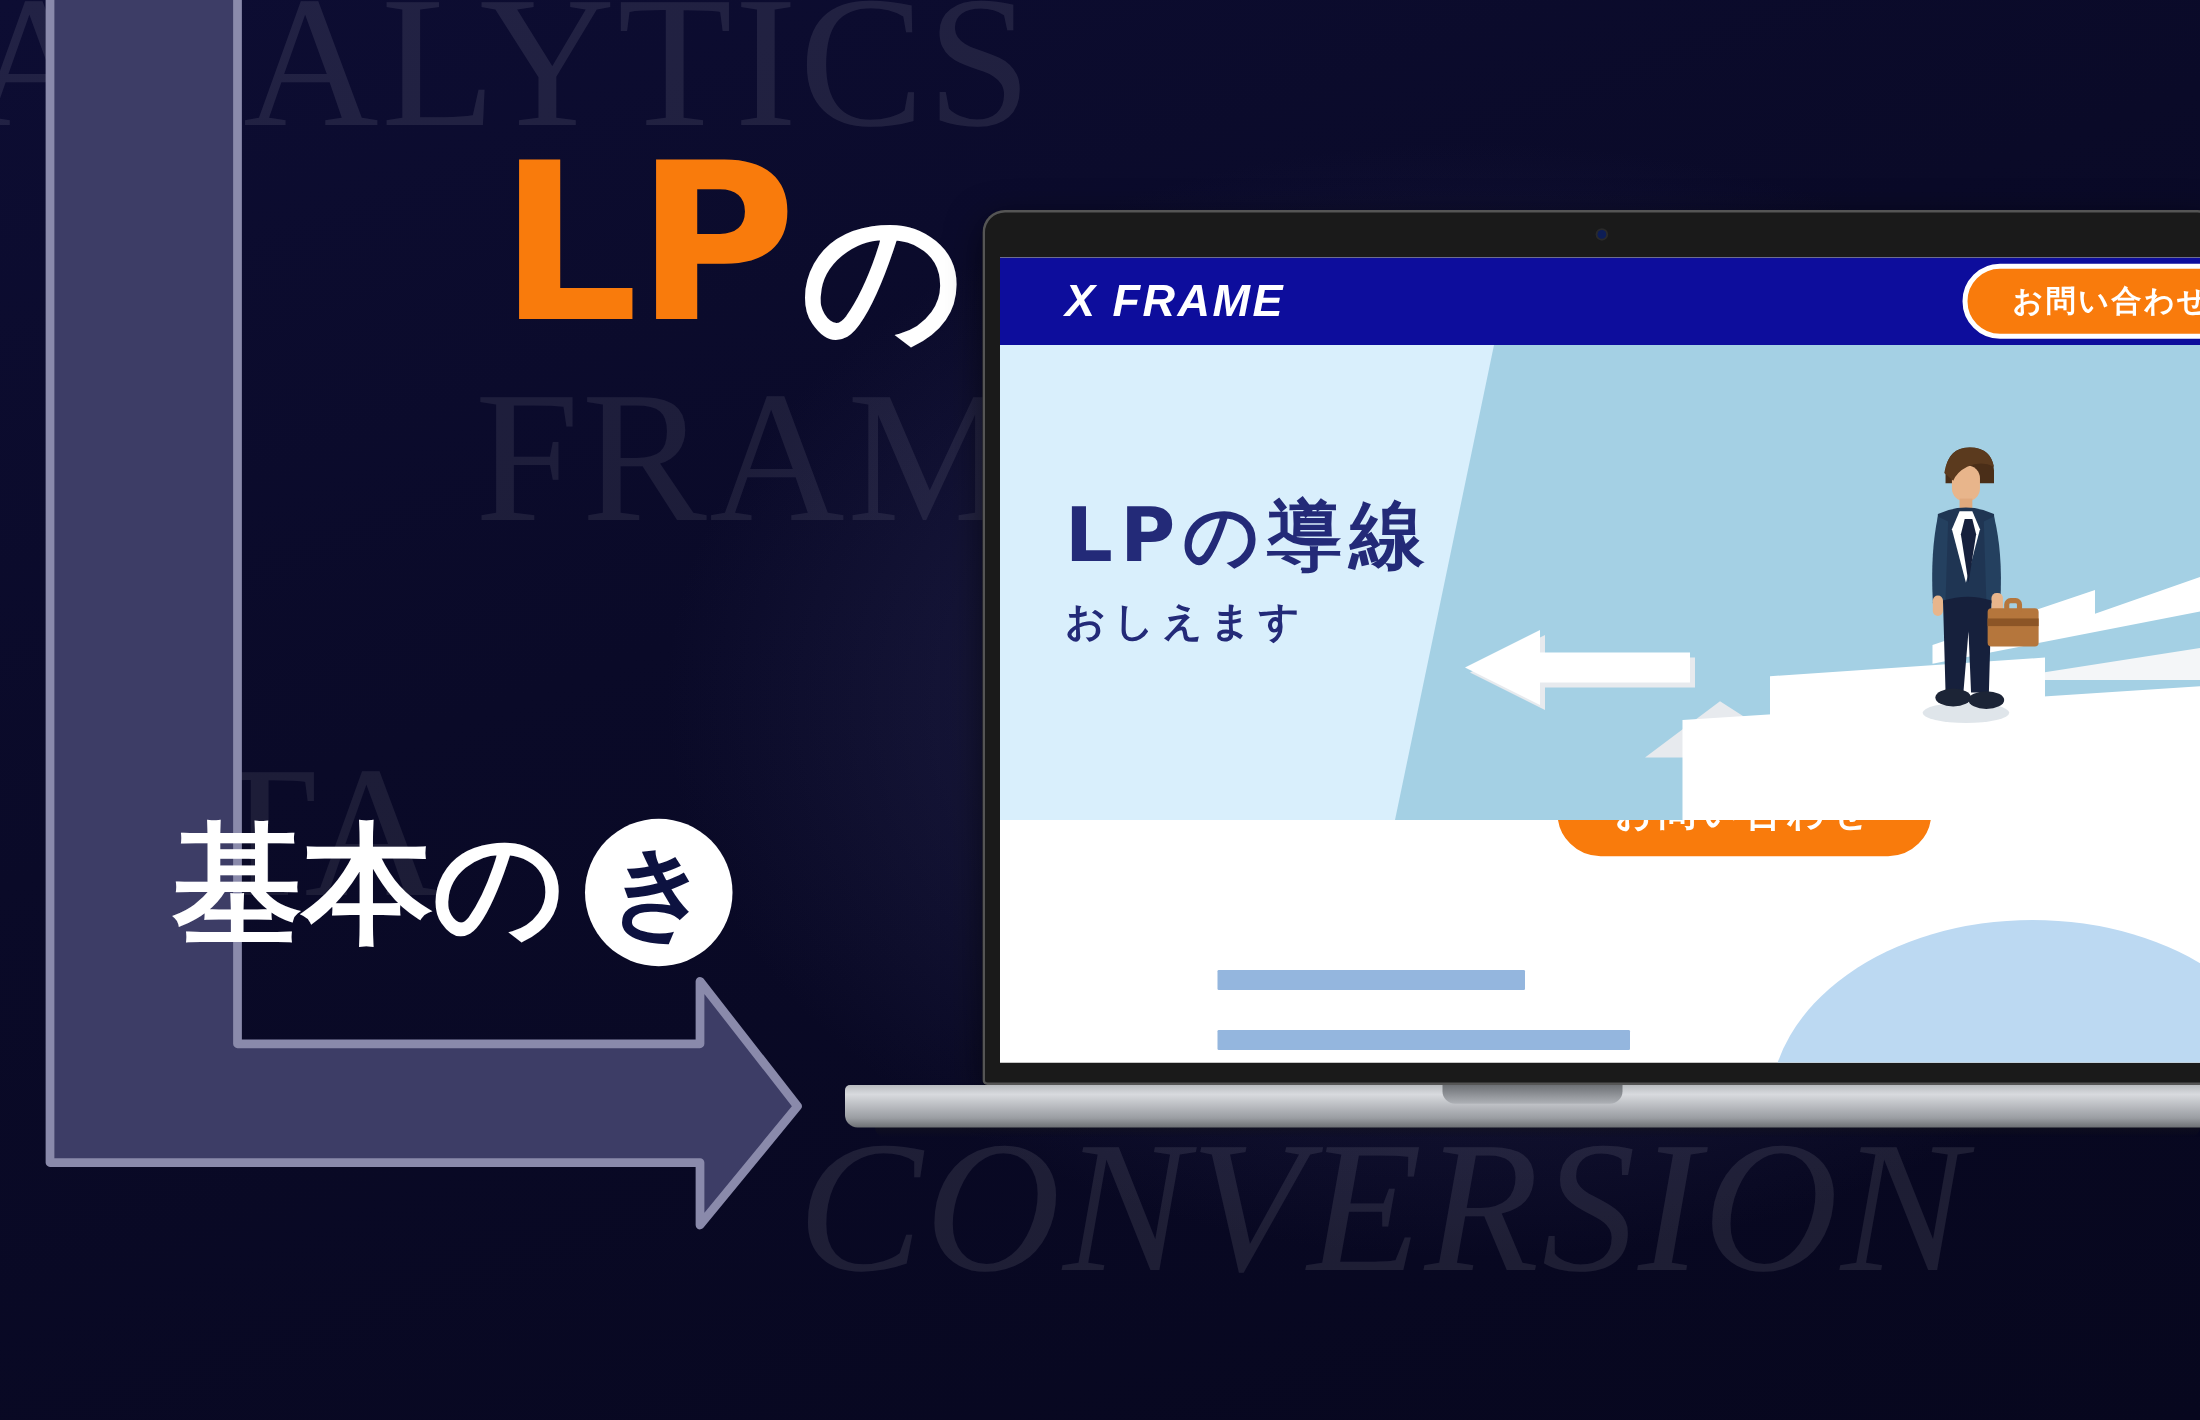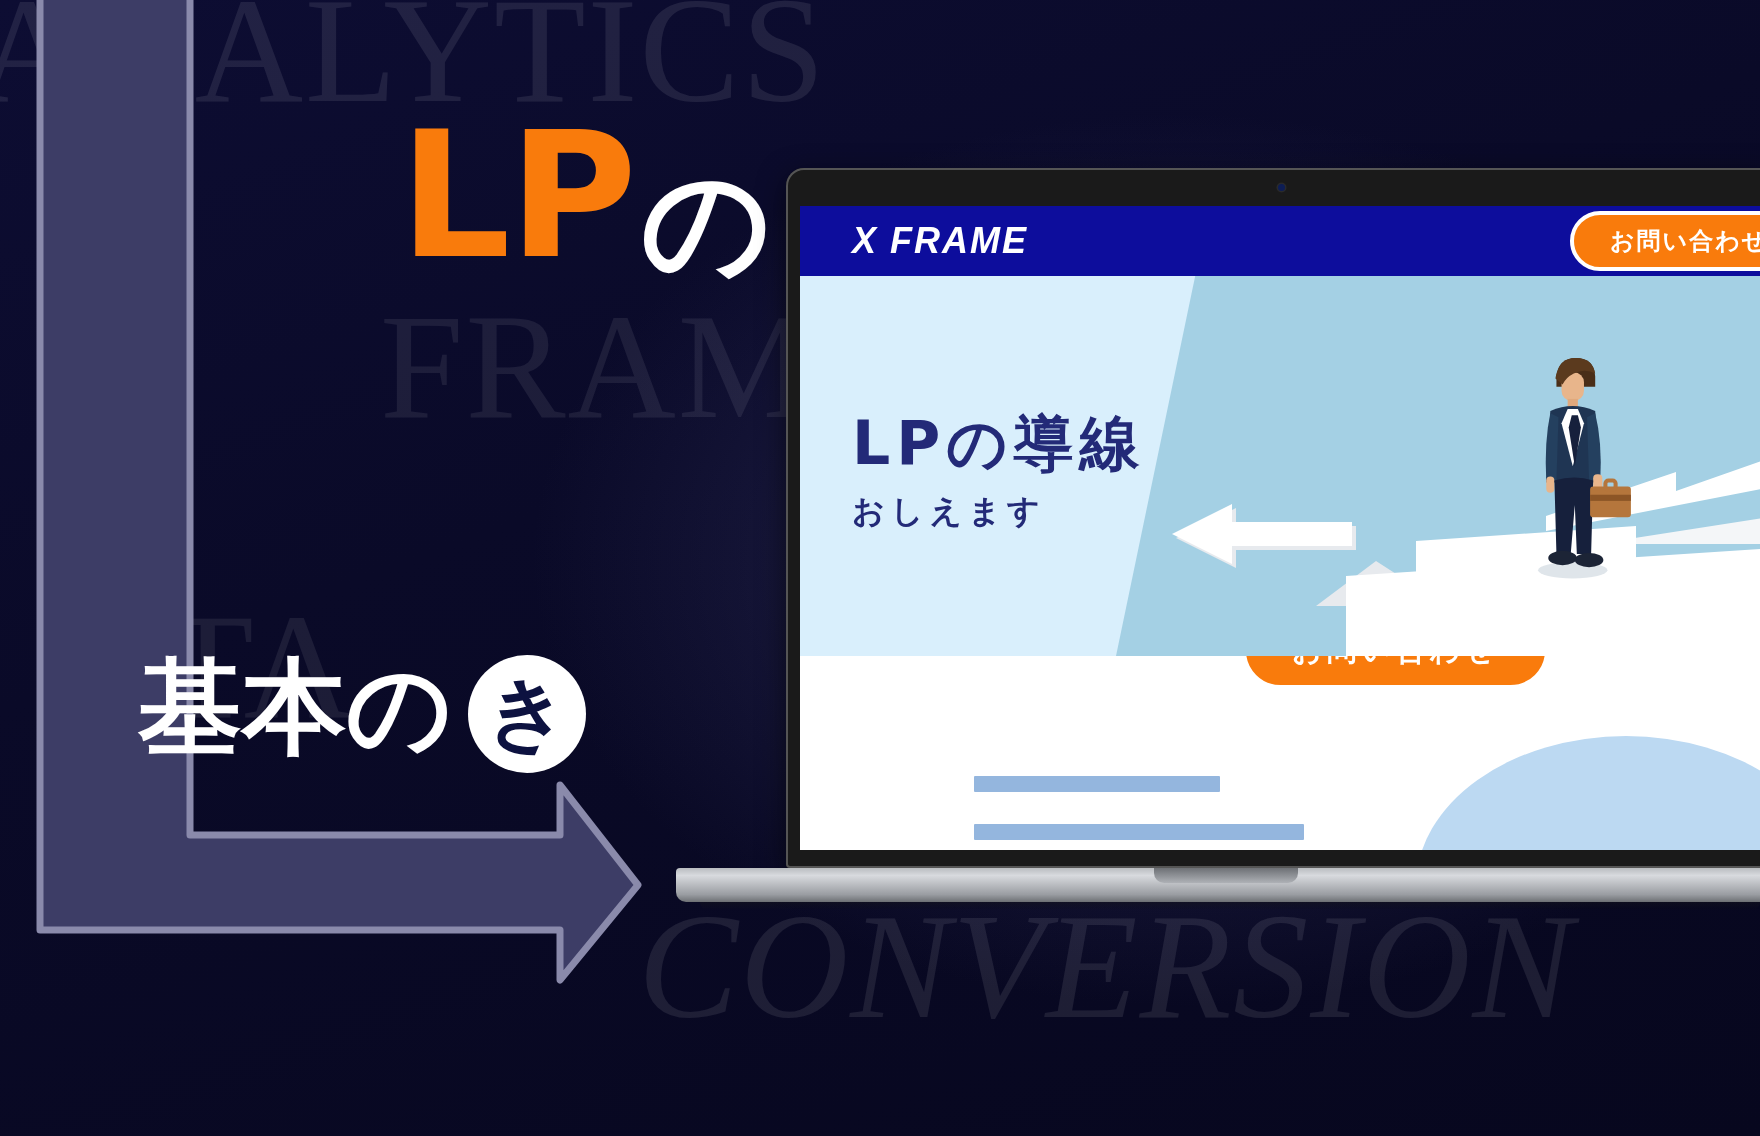--- a/index.html
+++ b/index.html
@@ -56,21 +56,21 @@
       color:#fff;font-size:36px;font-weight:bold;font-style:italic;letter-spacing:2px;
       font-family:"Liberation Sans","DejaVu Sans",sans-serif;}
   #nav-cta{position:absolute;left:770px;top:50%;transform:translateY(-50%);
       background:#F97B0C;color:#fff;border:4px solid #fff;border-radius:40px;
       padding:10px 36px;font-size:24px;font-weight:bold;white-space:nowrap;letter-spacing:2px;}
 
   
   #hero{position:relative;height:380px;background:#d9effc;overflow:hidden;}
   #hero-photo{position:absolute;right:0;top:0;width:660px;height:100%;
       background:#a4d0e4;clip-path:polygon(12% 0,100% 0,100% 100%,0 100%);overflow:hidden;}
-  #hero-copy{position:absolute;left:52px;top:120px;color:#232a78;margin-top:14px;}
+  #hero-copy{position:absolute;left:52px;top:120px;color:#232a78;}
   #hero-h1{font-size:60px;font-weight:bold;letter-spacing:6px;line-height:1.1;white-space:nowrap;
       font-family:"DejaVu Sans","Liberation Sans",sans-serif;}
   #hero-h2{font-size:32px;font-weight:bold;letter-spacing:6px;margin-top:14px;white-space:nowrap;
       font-family:"DejaVu Sans","Liberation Sans",sans-serif;}
 
   
   #site-body{position:relative;height:260px;background:#ffffff;overflow:hidden;}
   #hero-cta{position:absolute;left:440px;top:-46px;background:#F97B0C;color:#fff;
       border:6px solid #fff;border-radius:48px;padding:14px 46px;font-size:30px;font-weight:bold;
       letter-spacing:4px;white-space:nowrap;z-index:5;}

